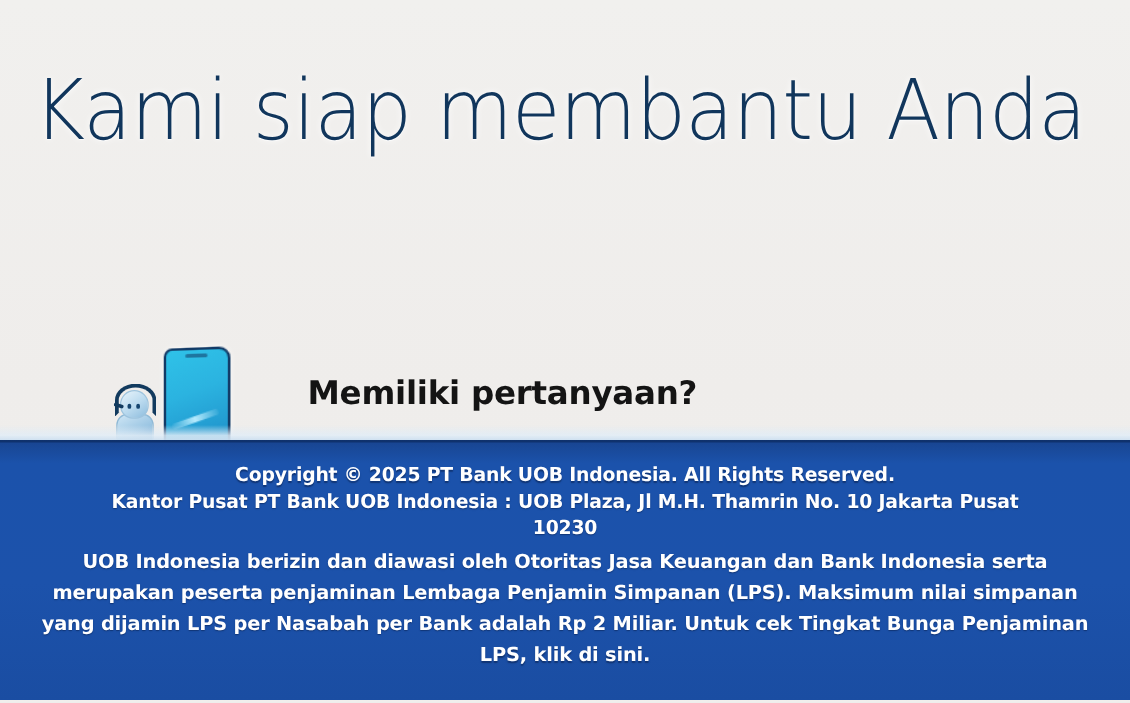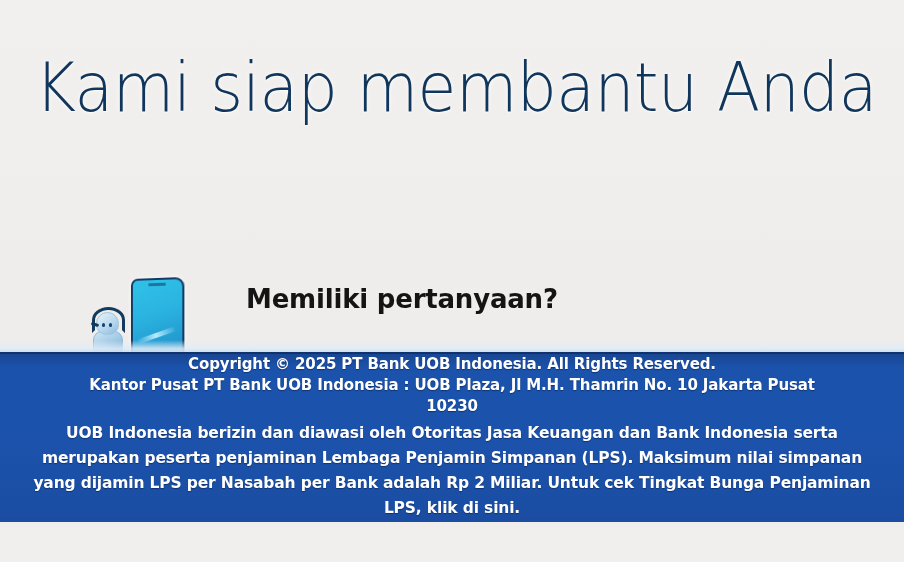--- a/index.html
+++ b/index.html
@@ -20,41 +20,41 @@
     background: linear-gradient(180deg, #f1f0ee 0%, #efedeb 55%, #f0efed 100%);
     overflow: hidden;
   }
 
   
   .hero {
     position: absolute;
     left: 0;
     top: 52px;
     width: 904px;
-    text-align: right;
+    text-align: left;
   }
   .hero-title {
     display: inline-block;
     font-family: "DejaVu Sans", sans-serif;
     font-size: 67px;
     font-weight: 300;
     letter-spacing: -0.5px;
     color: #11365c;
     line-height: 1.08;
     transform: scaleX(0.94);
     transform-origin: center;
     text-shadow: 0 0 6px rgba(255,255,255,0.95), 0 1px 0 rgba(255,255,255,0.7);
     white-space: nowrap;
   }
 
   
   .question-block {
     position: absolute;
     left: 0;
-    top: 256px;
+    top: 272px;
     width: 904px;
     height: 82px;
   }
   .question-text {
     position: absolute;
     left: 246px;
     top: 28px;
     font-family: "DejaVu Sans", sans-serif;
     font-size: 26px;
     font-weight: 700;
@@ -171,24 +171,24 @@
     height: 12px;
     background: linear-gradient(180deg, rgba(233,241,248,0.0) 0%, rgba(224,236,246,0.85) 70%, rgba(205,224,240,0.95) 100%);
   }
 
   
   .footer {
     position: absolute;
     left: 0;
     top: 352px;
     width: 904px;
-    height: 170px;
+    height: 208px;
     background: linear-gradient(180deg, #18448f 0%, #1b52ab 9%, #1c52ab 55%, #1a4da2 100%);
     box-shadow: inset 0 2px 0 rgba(10,35,80,0.55);
-    padding-top: 2px;
+    padding-top: 18px;
     box-sizing: border-box;
     text-align: center;
   }
   .footer-line {
     font-family: "DejaVu Sans", sans-serif;
     font-size: 15.5px;
     font-weight: 700;
     color: #ffffff;
     line-height: 21px;
     letter-spacing: -0.15px;

